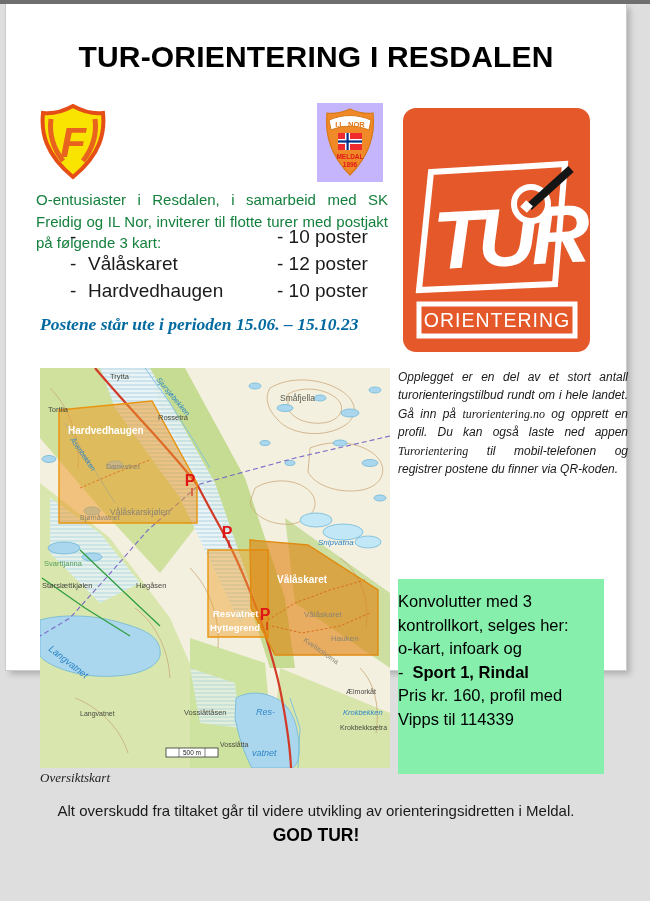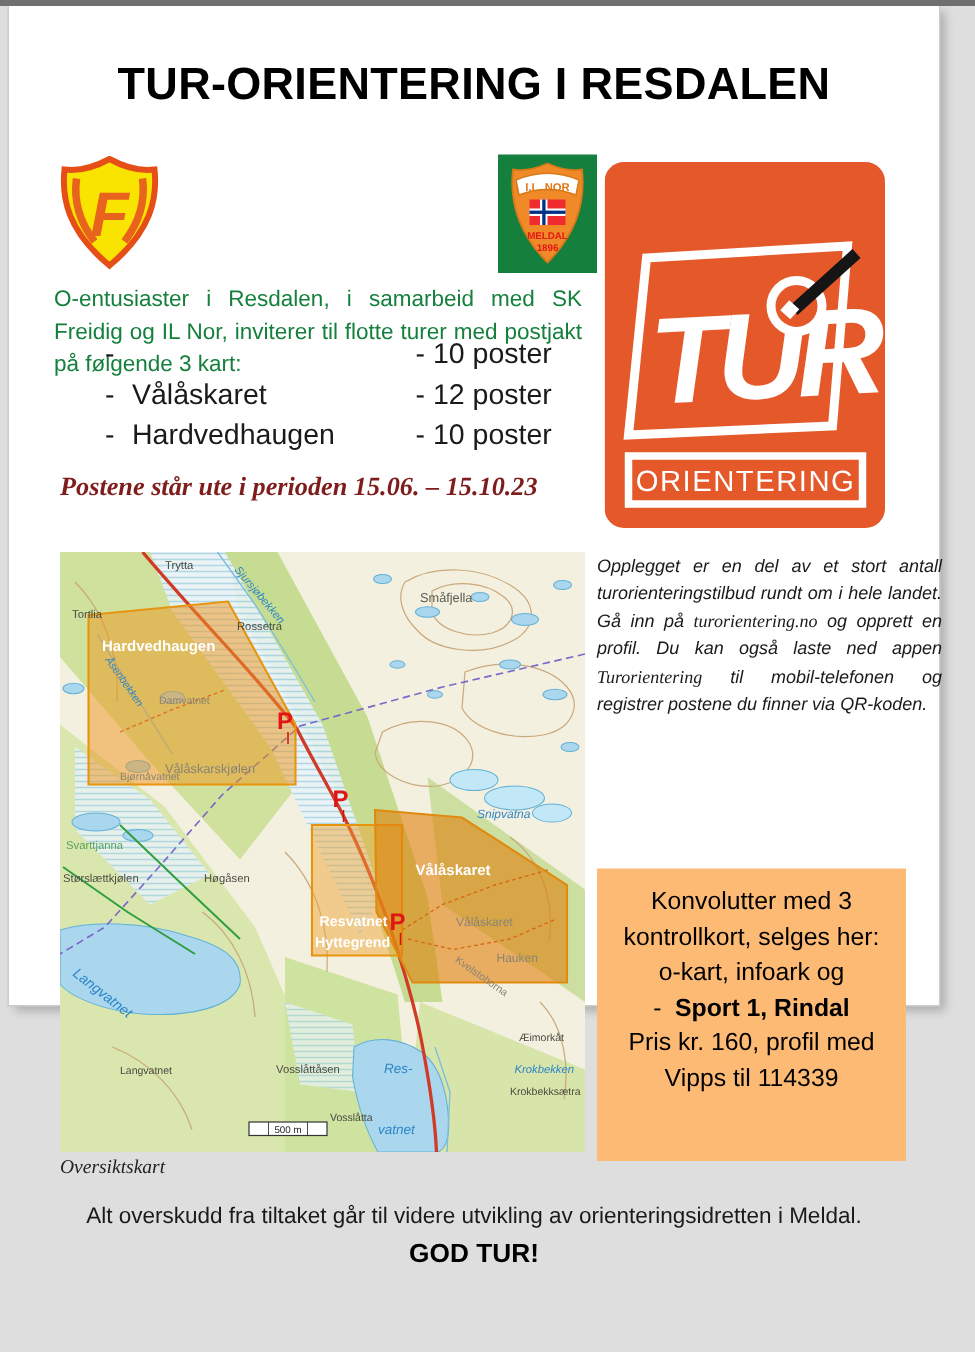--- a/index.html
+++ b/index.html
@@ -24,30 +24,30 @@
     font-size:15px;line-height:21.5px;text-align:justify;color:#15803d;
   }
   .maplist{left:34px;top:221px;width:356px;height:84px;top:222px;}
   .mlrow{position:absolute;left:0;width:356px;height:27px;font-size:19px;color:#1a1a1a;}
   .mlrow .d{position:absolute;left:30px;}
   .mlrow .n{position:absolute;left:48px;}
   .mlrow .p{position:absolute;left:237px;}
   .period{
     left:34px;top:310px;width:400px;
     font-family:"Liberation Serif",serif;font-style:italic;font-weight:bold;
-    font-size:17.5px;color:#7f1d1d;
+    font-size:17.5px;color:#0369a1;
   }
   .rightcol{
     left:392px;top:364px;width:230px;
     font-size:12px;line-height:18.4px;font-style:italic;text-align:justify;color:#1a1a1a;
   }
   .rightcol .serif{font-family:"Liberation Serif",serif;}
   .salesbox{
     left:392px;top:575px;width:206px;height:195px;box-sizing:border-box;
-    background:#fdba74;text-align:center;padding-top:11px;
+    background:#86efac;text-align:left;padding-top:11px;
     font-size:16.5px;line-height:23.5px;color:#000;
   }
   .sb-item{font-weight:bold;}
   .sb-item .dash{font-weight:normal;margin-right:9px;}
   .caption{
     left:34px;top:766px;
     font-family:"Liberation Serif",serif;font-style:italic;font-size:13px;color:#222;
   }
   .footer1{left:0;top:798px;width:620px;text-align:center;font-size:15px;color:#1a1a1a;}
   .footer2{left:0;top:821px;width:620px;text-align:center;font-size:17.5px;font-weight:bold;color:#000;}
@@ -66,21 +66,21 @@
 
   <div class="abs logo" style="left:34px;top:100px;width:66px;height:76px;">
     <svg width="66" height="76" viewBox="0 0 66 76">
       <path d="M33,2 C44,8 55,10 63,9 C65,28 61,50 33,73 C5,50 1,28 3,9 C11,10 22,8 33,2 Z" fill="#F9E300" stroke="#E64E18" stroke-width="4"></path>
       <path d="M11,15 C9,30 13,44 23,57" fill="none" stroke="#E8641E" stroke-width="5"></path>
       <path d="M55,15 C57,30 53,44 43,57" fill="none" stroke="#E8641E" stroke-width="5"></path>
       <text x="33" y="53" text-anchor="middle" font-size="42" font-weight="bold" font-style="italic" fill="#E8641E" font-family="Liberation Sans, sans-serif">F</text>
     </svg>
   </div>
 
-  <div class="abs logo" style="left:326px;top:99px;width:66px;height:79px;background:#15803d;">
+  <div class="abs logo" style="left:311px;top:99px;width:66px;height:79px;background:#c4b5fd;">
     <svg width="66" height="79" viewBox="0 0 66 79">
       <path d="M33,6 C42,10 50,11 56,10 C58,28 55,50 33,72 C11,50 8,28 10,10 C16,11 24,10 33,6 Z" fill="#F08A28" stroke="#D87818" stroke-width="1.2"></path>
       <path d="M12,17 C26,11 40,11 54,17 L52,27 C40,22 26,22 14,27 Z" fill="#ffffff" stroke="#D87818" stroke-width="1"></path>
       <text x="33" y="24" text-anchor="middle" font-size="7.5" font-weight="bold" fill="#E07818">I.L. NOR</text>
       <rect x="21" y="30" width="24" height="17" fill="#EF2B2D"></rect>
       <rect x="28" y="30" width="5" height="17" fill="#ffffff"></rect>
       <rect x="21" y="36" width="24" height="5" fill="#ffffff"></rect>
       <rect x="29.5" y="30" width="2.2" height="17" fill="#003087"></rect>
       <rect x="21" y="37.4" width="24" height="2.2" fill="#003087"></rect>
       <text x="33" y="56" text-anchor="middle" font-size="6.5" font-weight="bold" fill="#E01818">MELDAL</text>

